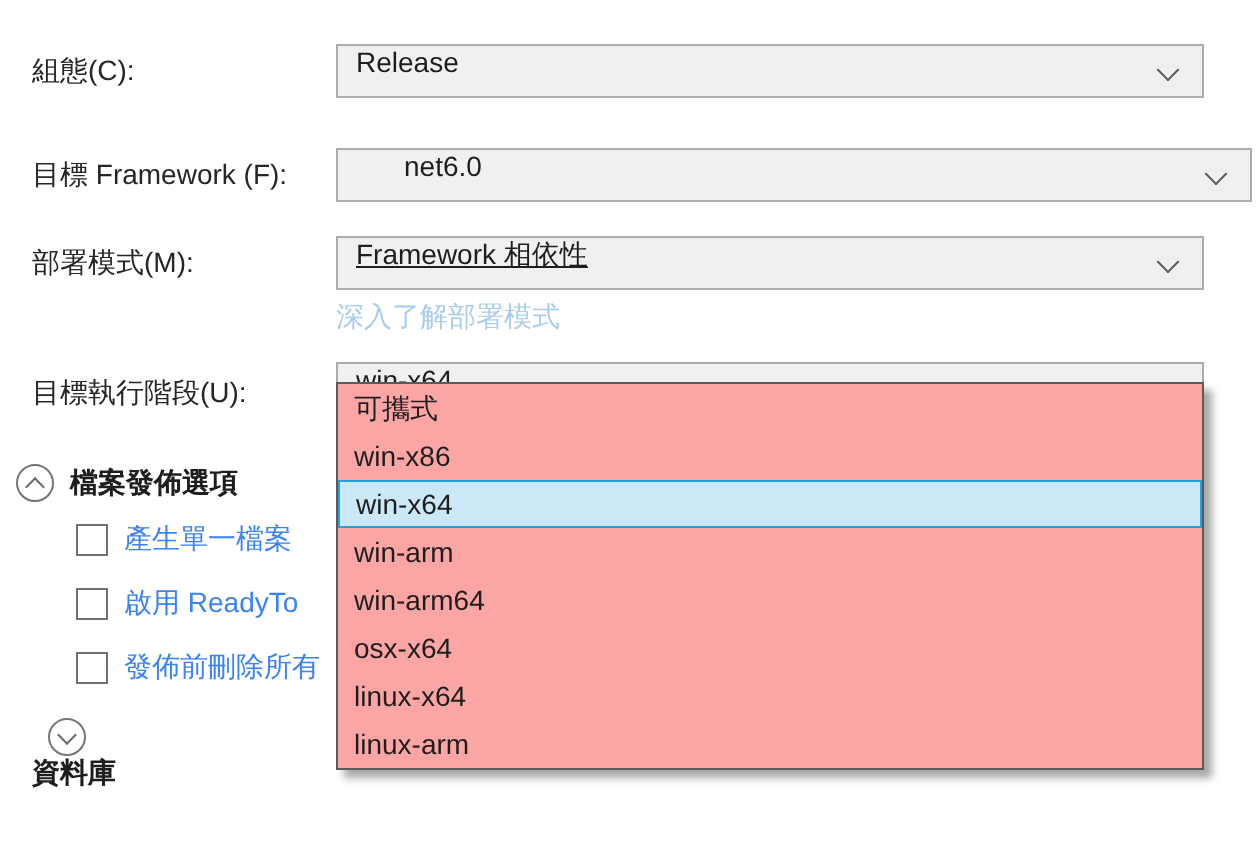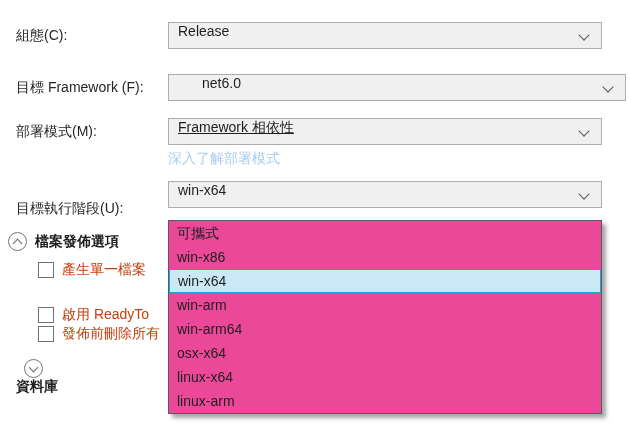--- a/index.html
+++ b/index.html
@@ -59,23 +59,23 @@
     font-size: 14px;
     color: #a9cdee;
     text-decoration: none;
     white-space: nowrap;
   }
 
   
   .dropdown-list {
     position: absolute;
     left: 168px;
-    top: 220px;
+    top: 191px;
     width: 432px;
-    background: #ec4899;
+    background: #fca5a5;
     border: 1px solid #5a5a5a;
     box-shadow: 4px 4px 4px rgba(0,0,0,0.35);
     z-index: 10;
   }
   .dropdown-item {
     height: 24px;
     line-height: 24px;
     font-size: 14px;
     padding-left: 8px;
     white-space: nowrap;
@@ -130,21 +130,21 @@
   .checkbox {
     width: 14px; height: 14px;
     background: #ffffff;
     border: 1px solid #707070;
     flex: 0 0 auto;
   }
   .check-label {
     font-size: 14px;
     margin-left: 8px;
     white-space: nowrap;
-    color: #c2410c;
+    color: #3b82f6;
   }
 </style>
 </head>
 <body>
 
 <div class="abs" style="left:0;top:0;width:623px;height:425px;">
 
   <div class="form-label" style="top:22px;">組態(C):</div>
   <div class="combobox" style="top:22px;">
     <span class="combo-text">Release</span>
@@ -157,38 +157,38 @@
     <span class="combo-chevron"></span>
   </div>
 
   <div class="form-label" style="top:118px;">部署模式(M):</div>
   <div class="combobox" style="top:118px;text-decoration:underline;">
     <span class="combo-text">Framework 相依性</span>
     <span class="combo-chevron"></span>
   </div>
   <a href="#" class="learn-link">深入了解部署模式</a>
 
-  <div class="form-label" style="top:195px;">目標執行階段(U):</div>
+  <div class="form-label" style="top:183px;">目標執行階段(U):</div>
   <div class="combobox" style="top:181px;">
     <span class="combo-text">win-x64</span>
     <span class="combo-chevron"></span>
   </div>
 
   <div class="section-header" style="top:232px;">
     <span class="circle-icon up">
         <span class="chev"></span>
       </span>
     <span class="section-title">檔案發佈選項</span>
   </div>
 
   <div class="check-row" style="top:261px;">
     <span class="checkbox"></span>
     <span class="check-label">產生單一檔案</span>
   </div>
-  <div class="check-row" style="top:306px;">
+  <div class="check-row" style="top:293px;">
     <span class="checkbox"></span>
     <span class="check-label">啟用 ReadyTo</span>
   </div>
   <div class="check-row" style="top:325px;">
     <span class="checkbox"></span>
     <span class="check-label">發佈前刪除所有</span>
   </div>
 
   <div class="section-header" style="top:359px;flex-direction:column;">
     <span class="circle-icon down">

